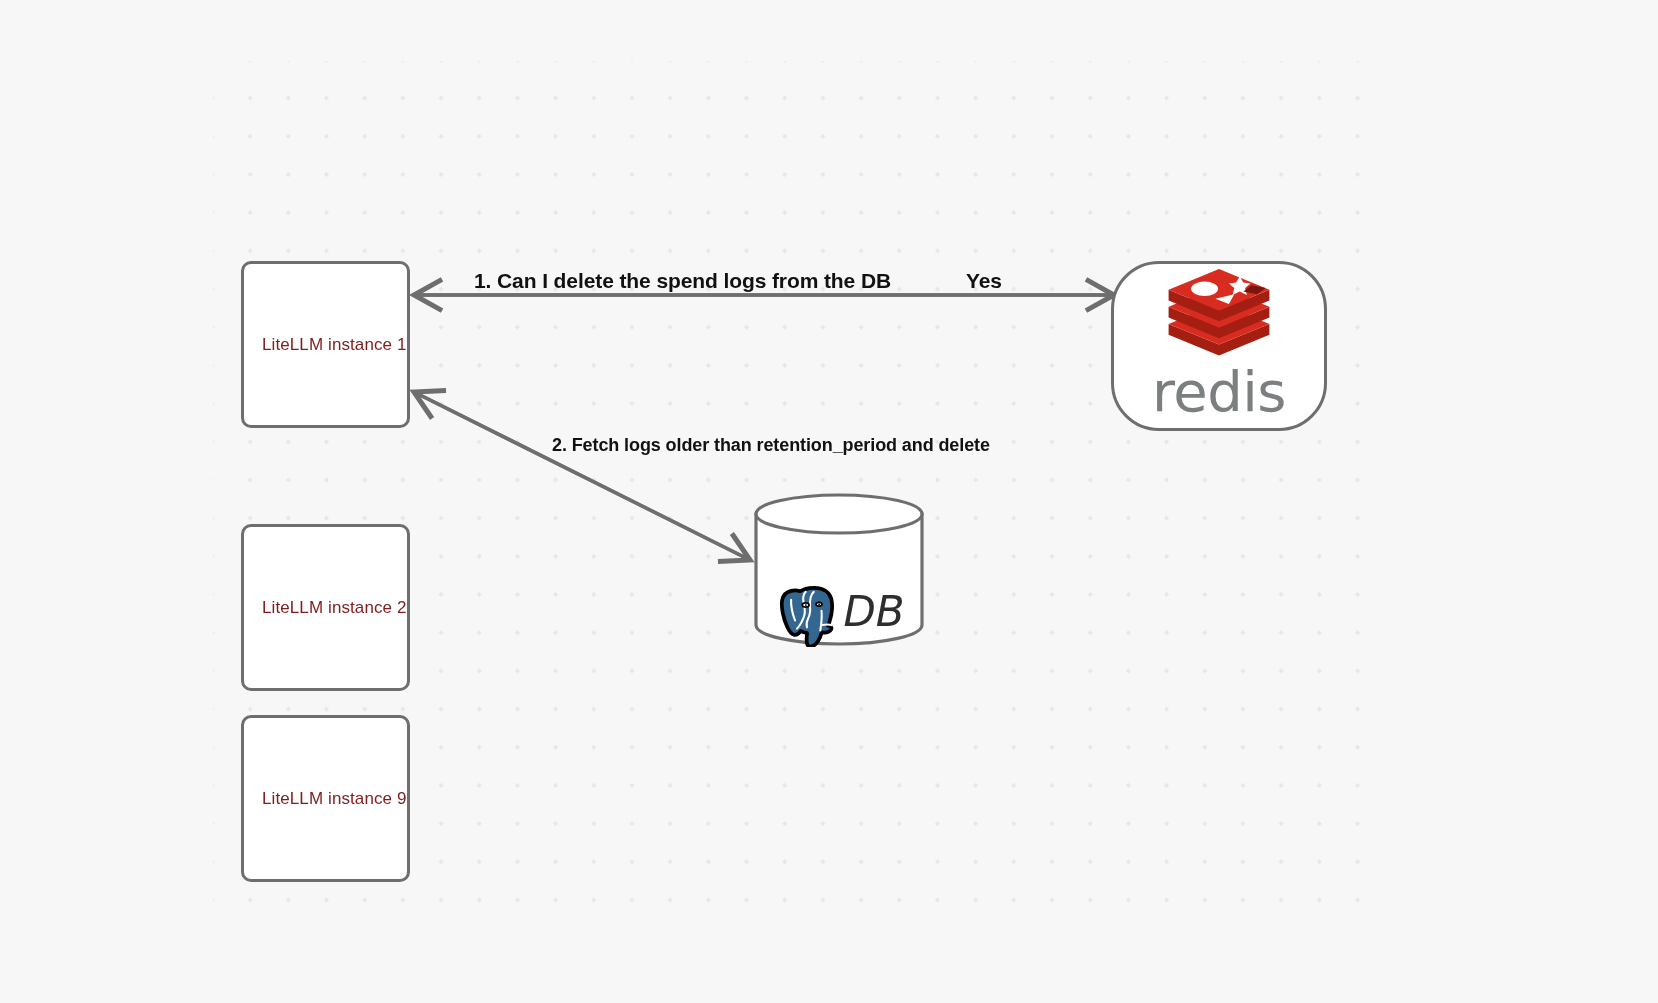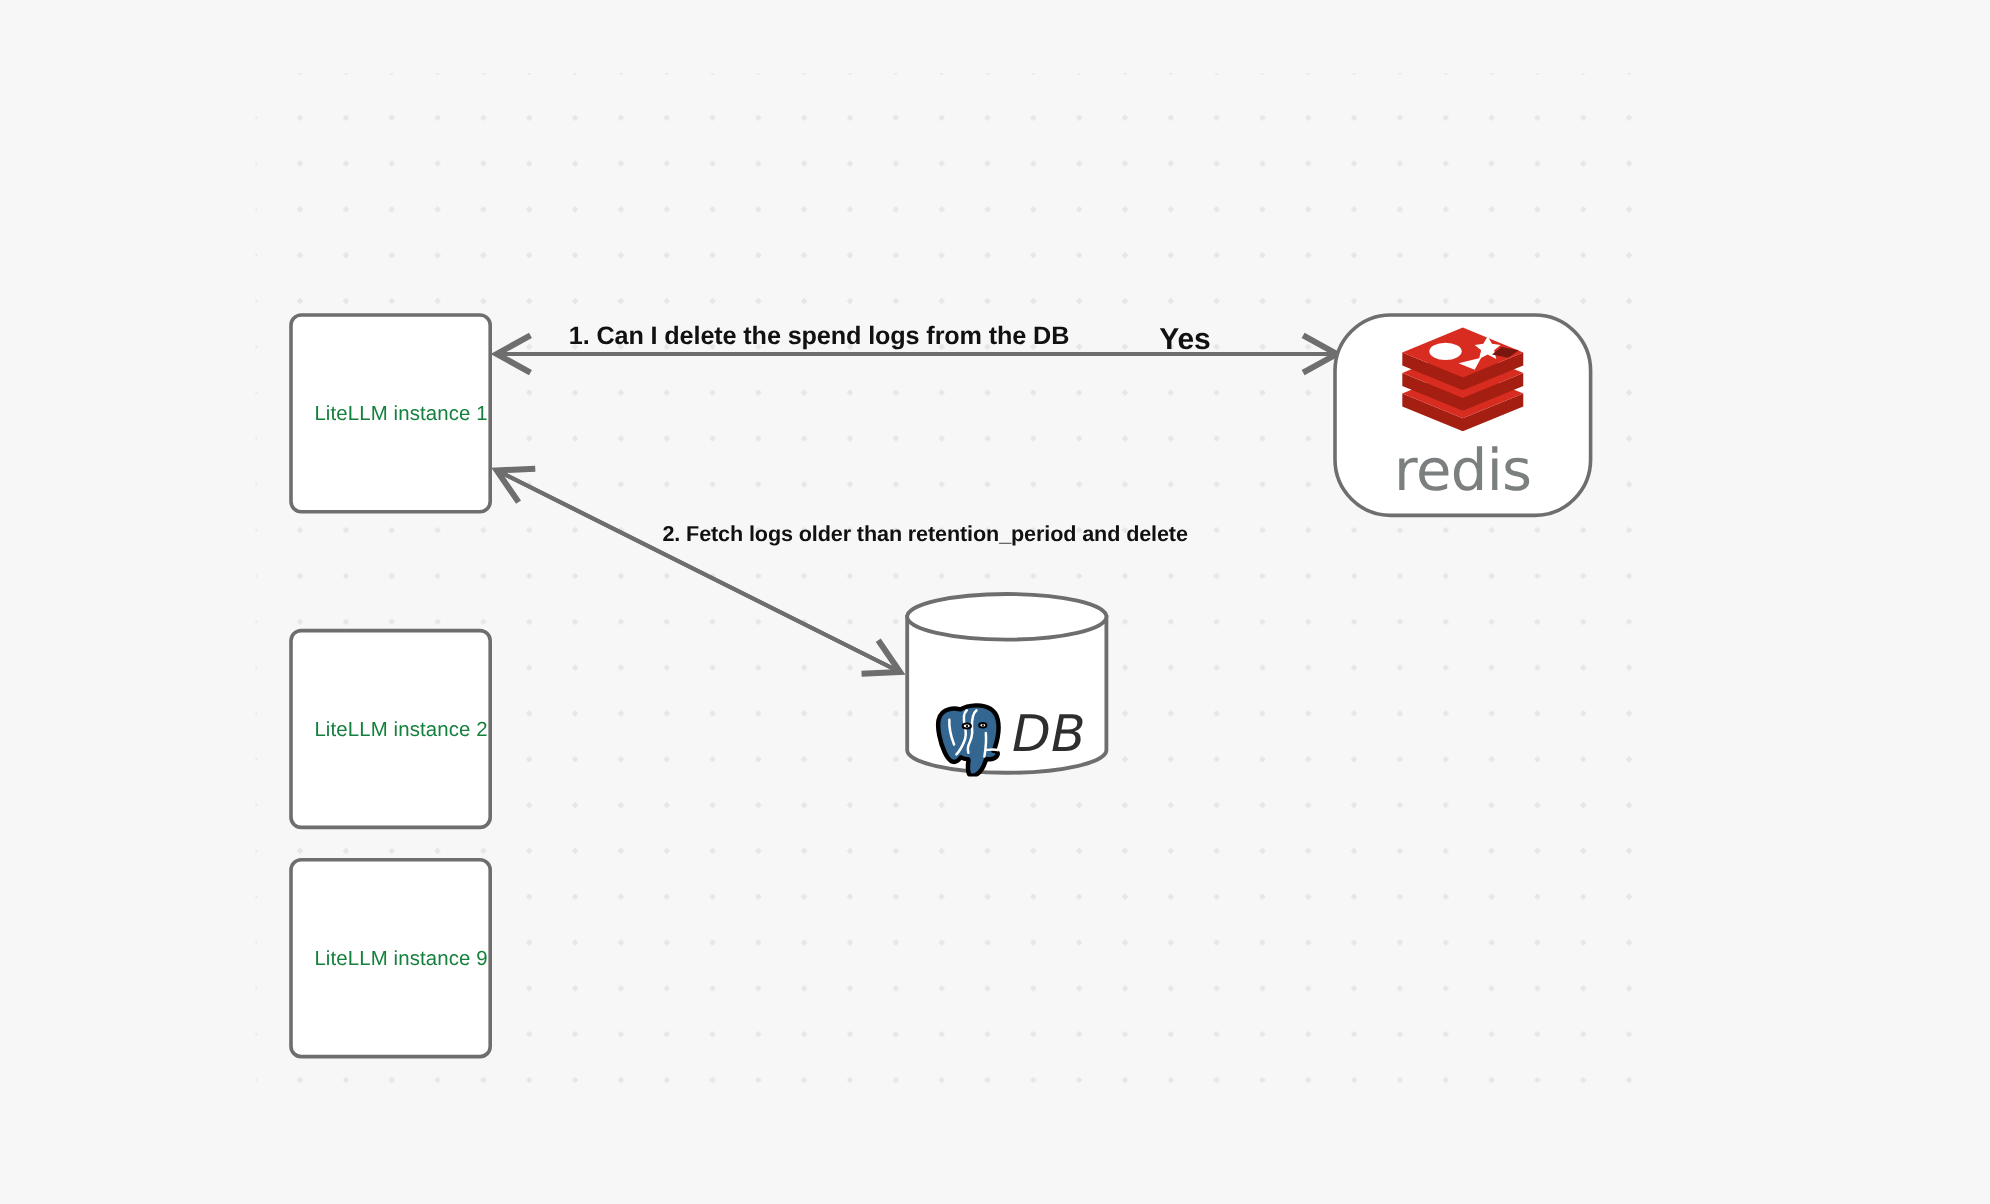--- a/index.html
+++ b/index.html
@@ -56,21 +56,21 @@
     background: #ffffff;
     border: 3px solid #6e6e6e;
     border-radius: 10px;
     display: flex;
     align-items: center;
     justify-content: flex-start;
     box-sizing: border-box;
   }
   .llm-label {
     font-size: 17px;
-    color: #15803d;
+    color: #7f1d1d;
     letter-spacing: 0.1px;
     padding-left: 18px;
     white-space: nowrap;
   }
 
   
   .redis-box {
     background: #ffffff;
     border: 3px solid #6e6e6e;
     border-radius: 48px;
@@ -82,21 +82,21 @@
   }
   .redis-logo-wrap {
     display: flex;
     flex-direction: column;
     align-items: center;
     justify-content: center;
     margin-top: -4px;
   }
   .redis-wordmark {
     font-family: "DejaVu Sans", sans-serif;
-    font-size: 48px;
+    font-size: 56px;
     font-weight: 400;
     color: #7b7f80;
     letter-spacing: -0.5px;
     line-height: 1;
     margin-top: 4px;
   }
 
   
   .db-cylinder {
     position: absolute;
@@ -129,21 +129,21 @@
   .edge-label {
     position: absolute;
     font-family: "Liberation Sans", sans-serif;
     font-weight: bold;
     color: #111111;
     white-space: nowrap;
     letter-spacing: -0.1px;
   }
   .edge-label.l1 { font-size: 21px; }
   .edge-label.l2 { font-size: 18px; }
-  .edge-label.lyes { font-size: 25px; }
+  .edge-label.lyes { font-size: 21px; }
 </style>
 </head>
 <body>
 
 <div id="canvas">
 
   <div id="dot-grid"></div>
 
   <svg id="edges" viewBox="0 0 1658 1003" xmlns="http://www.w3.org/2000/svg">
     <defs>

